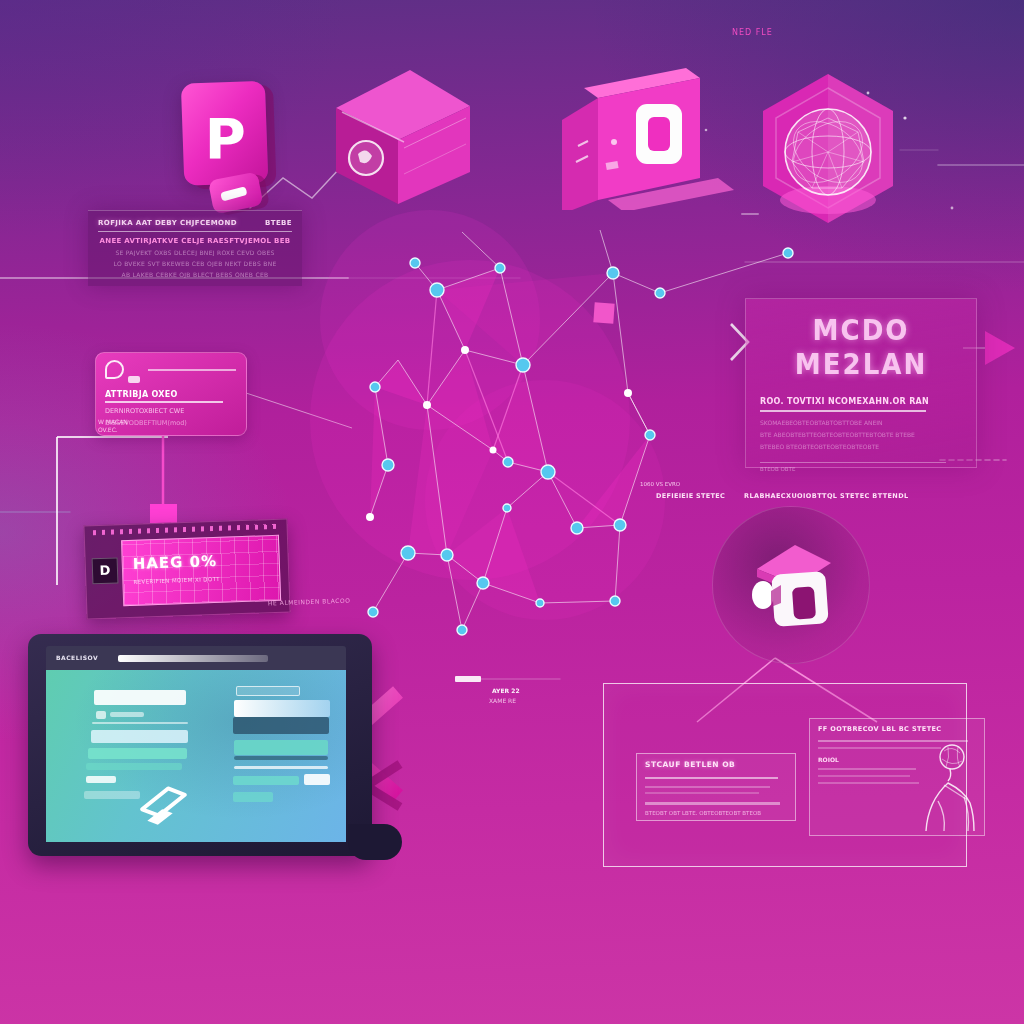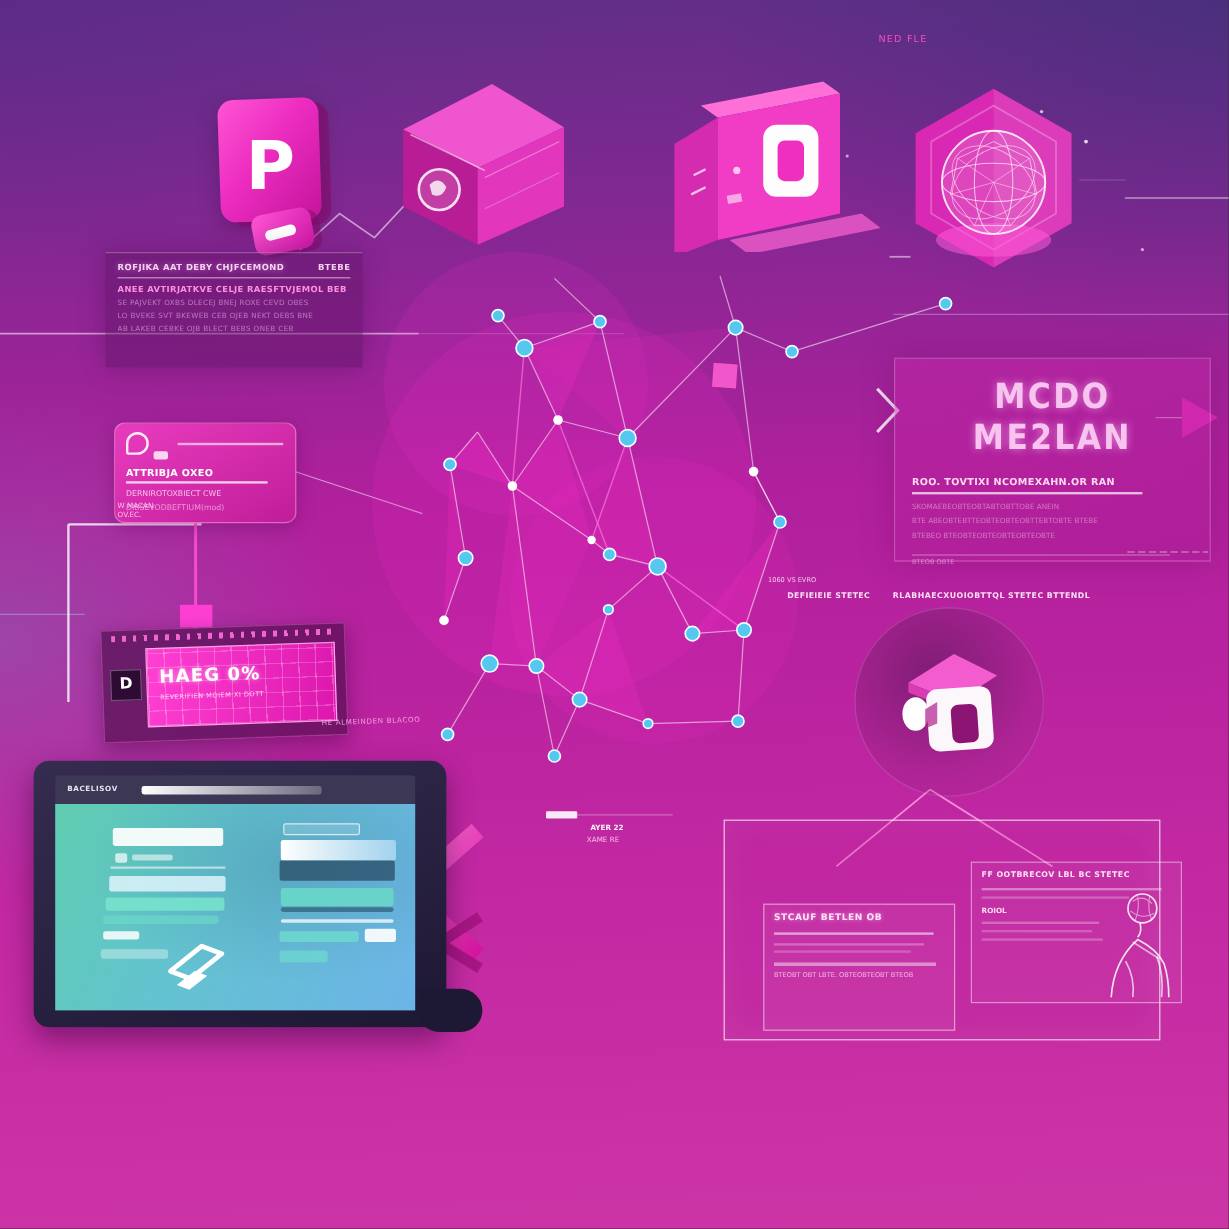--- a/index.html
+++ b/index.html
@@ -17,22 +17,22 @@
   .picon{left:183px;top:82px;width:100px;height:124px;transform:rotate(-2deg);}
   .picon .body{position:absolute;left:0;top:0;width:84px;height:102px;border-radius:13px;
     background:linear-gradient(130deg,#ff55d4 0%,#ec2cc0 45%,#c3149b 100%);
     box-shadow:8px 4px 0 rgba(130,10,100,.55), 0 6px 18px rgba(60,0,60,.35);}
   .picon .letter{position:absolute;left:22px;top:24px;font-size:56px;font-weight:bold;color:#fff;transform:rotate(2deg);}
   .picon .tab{position:absolute;left:26px;top:94px;width:50px;height:34px;border-radius:9px;
     background:linear-gradient(130deg,#ff55d4,#d018a8);transform:rotate(-9deg);
     box-shadow:6px 3px 0 rgba(130,10,100,.5);}
   .picon .tabmark{position:absolute;left:10px;top:13px;width:26px;height:9px;border-radius:4px;background:#fff;transform:rotate(-4deg);}
   
-  .docpanel{left:88px;top:210px;width:214px;height:96px;background:rgba(96,20,104,.5);
-    border-top:1px solid rgba(255,255,255,.25);box-shadow:0 0 22px rgba(60,0,70,.3);padding:8px 10px;box-sizing:border-box;}
+  .docpanel{left:88px;top:210px;width:214px;height:76px;background:rgba(96,20,104,.5);
+    border-top:1px solid rgba(255,255,255,.25);box-shadow:0 0 22px rgba(60,0,70,.3);padding:8px 10px;box-sizing:border-box;text-align:center;}
   .docpanel .hrow{display:flex;justify-content:space-between;font-size:7px;font-weight:bold;color:#f3d4f0;letter-spacing:.4px;}
   .docpanel .wline{height:1px;background:rgba(255,255,255,.55);margin:4px 0 5px 0;}
   .docpanel .pink{font-size:7px;font-weight:bold;color:#ff8fdf;letter-spacing:.3px;}
   .docpanel .faint{font-size:6px;color:#e9c2e6;opacity:.55;letter-spacing:.3px;margin-top:4px;white-space:nowrap;overflow:hidden;}
   
   .card{left:95px;top:352px;width:152px;height:84px;border-radius:9px;
     background:linear-gradient(150deg,#e83cbe,#c01d9a);border:1px solid rgba(255,255,255,.28);
     box-shadow:0 4px 14px rgba(80,0,80,.3);padding:7px 9px;box-sizing:border-box;}
   .card .icn{width:15px;height:15px;border:2.5px solid rgba(255,255,255,.9);border-radius:50% 50% 50% 10%;display:inline-block;}
   .card .icn2{display:inline-block;width:12px;height:7px;background:rgba(255,255,255,.8);border-radius:2px;margin-left:4px;vertical-align:bottom;}
@@ -52,21 +52,21 @@
     color:#fff;font-weight:bold;font-size:13px;text-align:center;line-height:24px;}
   .gauge .screen{position:absolute;left:36px;top:15px;width:156px;height:64px;
     background:linear-gradient(100deg,#ff40d3,#dd17ae);border:1px solid rgba(255,255,255,.55);overflow:hidden;}
   .gauge .grid{position:absolute;inset:0;
     background:repeating-linear-gradient(90deg,rgba(255,255,255,.25) 0 1px,transparent 1px 14px),
                repeating-linear-gradient(0deg,rgba(255,255,255,.2) 0 1px,transparent 1px 12px);}
   .gauge .val{position:absolute;left:10px;top:14px;font-size:15px;font-weight:bold;color:#fff;letter-spacing:1px;text-shadow:0 0 4px rgba(255,255,255,.6);}
   .gauge .sub{position:absolute;left:10px;top:38px;font-size:5.5px;color:#ffe3f8;opacity:.85;letter-spacing:.4px;}
   .gaugefoot{left:268px;top:598px;font-size:6px;color:#ffb9ec;opacity:.8;transform:rotate(-2deg);letter-spacing:.5px;}
   
-  .meco{left:745px;top:298px;width:264px;height:170px;
+  .meco{left:745px;top:298px;width:232px;height:170px;
     background:linear-gradient(170deg,rgba(198,38,168,.5),rgba(158,24,138,.25));
     border:1px solid rgba(255,255,255,.22);box-shadow:0 0 26px rgba(90,0,90,.25);padding:14px 14px;box-sizing:border-box;}
   .meco .title{font-size:29px;font-weight:bold;color:#f8c3ef;letter-spacing:2px;text-align:center;
     text-shadow:0 0 7px rgba(255,190,245,.6);font-stretch:condensed;}
   .meco .bold{font-size:8px;font-weight:bold;color:#ffd7f4;margin-top:16px;letter-spacing:.3px;white-space:nowrap;overflow:hidden;}
   .meco .ul{height:2px;background:rgba(255,255,255,.7);width:82%;margin:4px 0 7px 0;}
   .meco .faint{font-size:6px;color:#f3c6ec;opacity:.5;margin-top:5px;white-space:nowrap;overflow:hidden;}
   .meco .bline{height:1px;background:rgba(255,255,255,.35);width:92%;margin-top:12px;}
   .meco .foot{font-size:5.5px;color:#f3c6ec;opacity:.55;margin-top:3px;}
   
@@ -78,21 +78,21 @@
   .cpill{left:455px;top:676px;width:26px;height:6px;background:rgba(255,255,255,.9);border-radius:1px;}
   .clbl1{left:492px;top:687px;font-size:6px;font-weight:bold;color:#fff;opacity:.95;}
   .clbl2{left:489px;top:697px;font-size:6px;color:#ffe3f8;opacity:.8;}
   
   .badge{left:712px;top:506px;width:156px;height:156px;border-radius:50%;
     background:radial-gradient(circle at 42% 36%, rgba(88,26,88,.6), rgba(140,36,124,.3) 62%, rgba(140,36,124,.05) 100%);
     border:1px solid rgba(255,255,255,.14);}
   
   .bigpanel{left:603px;top:683px;width:362px;height:182px;border:1.5px solid rgba(255,255,255,.75);
     background:rgba(188,38,158,.24);box-shadow:inset 0 0 30px rgba(255,255,255,.06);}
-  .subL{position:absolute;left:32px;top:69px;width:160px;height:106px;border:1px solid rgba(255,255,255,.5);
+  .subL{position:absolute;left:32px;top:69px;width:160px;height:68px;border:1px solid rgba(255,255,255,.5);
     background:rgba(255,255,255,.05);padding:6px 8px;box-sizing:border-box;}
   .subL .hd{font-size:7.5px;font-weight:bold;color:#ffe3f8;letter-spacing:.5px;text-shadow:0 0 4px rgba(255,200,245,.6);}
   .bar{background:rgba(255,255,255,.55);height:2px;}
   .subL .b1{margin-top:8px;width:94%;}
   .subL .b2{margin-top:7px;width:88%;opacity:.5;}
   .subL .b3{margin-top:4px;width:80%;opacity:.4;}
   .subL .b4{margin-top:8px;width:95%;height:3px;opacity:.8;}
   .subL .ft{font-size:5.5px;color:#ffd9f4;opacity:.75;margin-top:5px;white-space:nowrap;overflow:hidden;}
   .subR{position:absolute;left:205px;top:34px;width:176px;height:118px;border:1px solid rgba(255,255,255,.45);
     background:rgba(255,255,255,.04);padding:6px 8px;box-sizing:border-box;}

